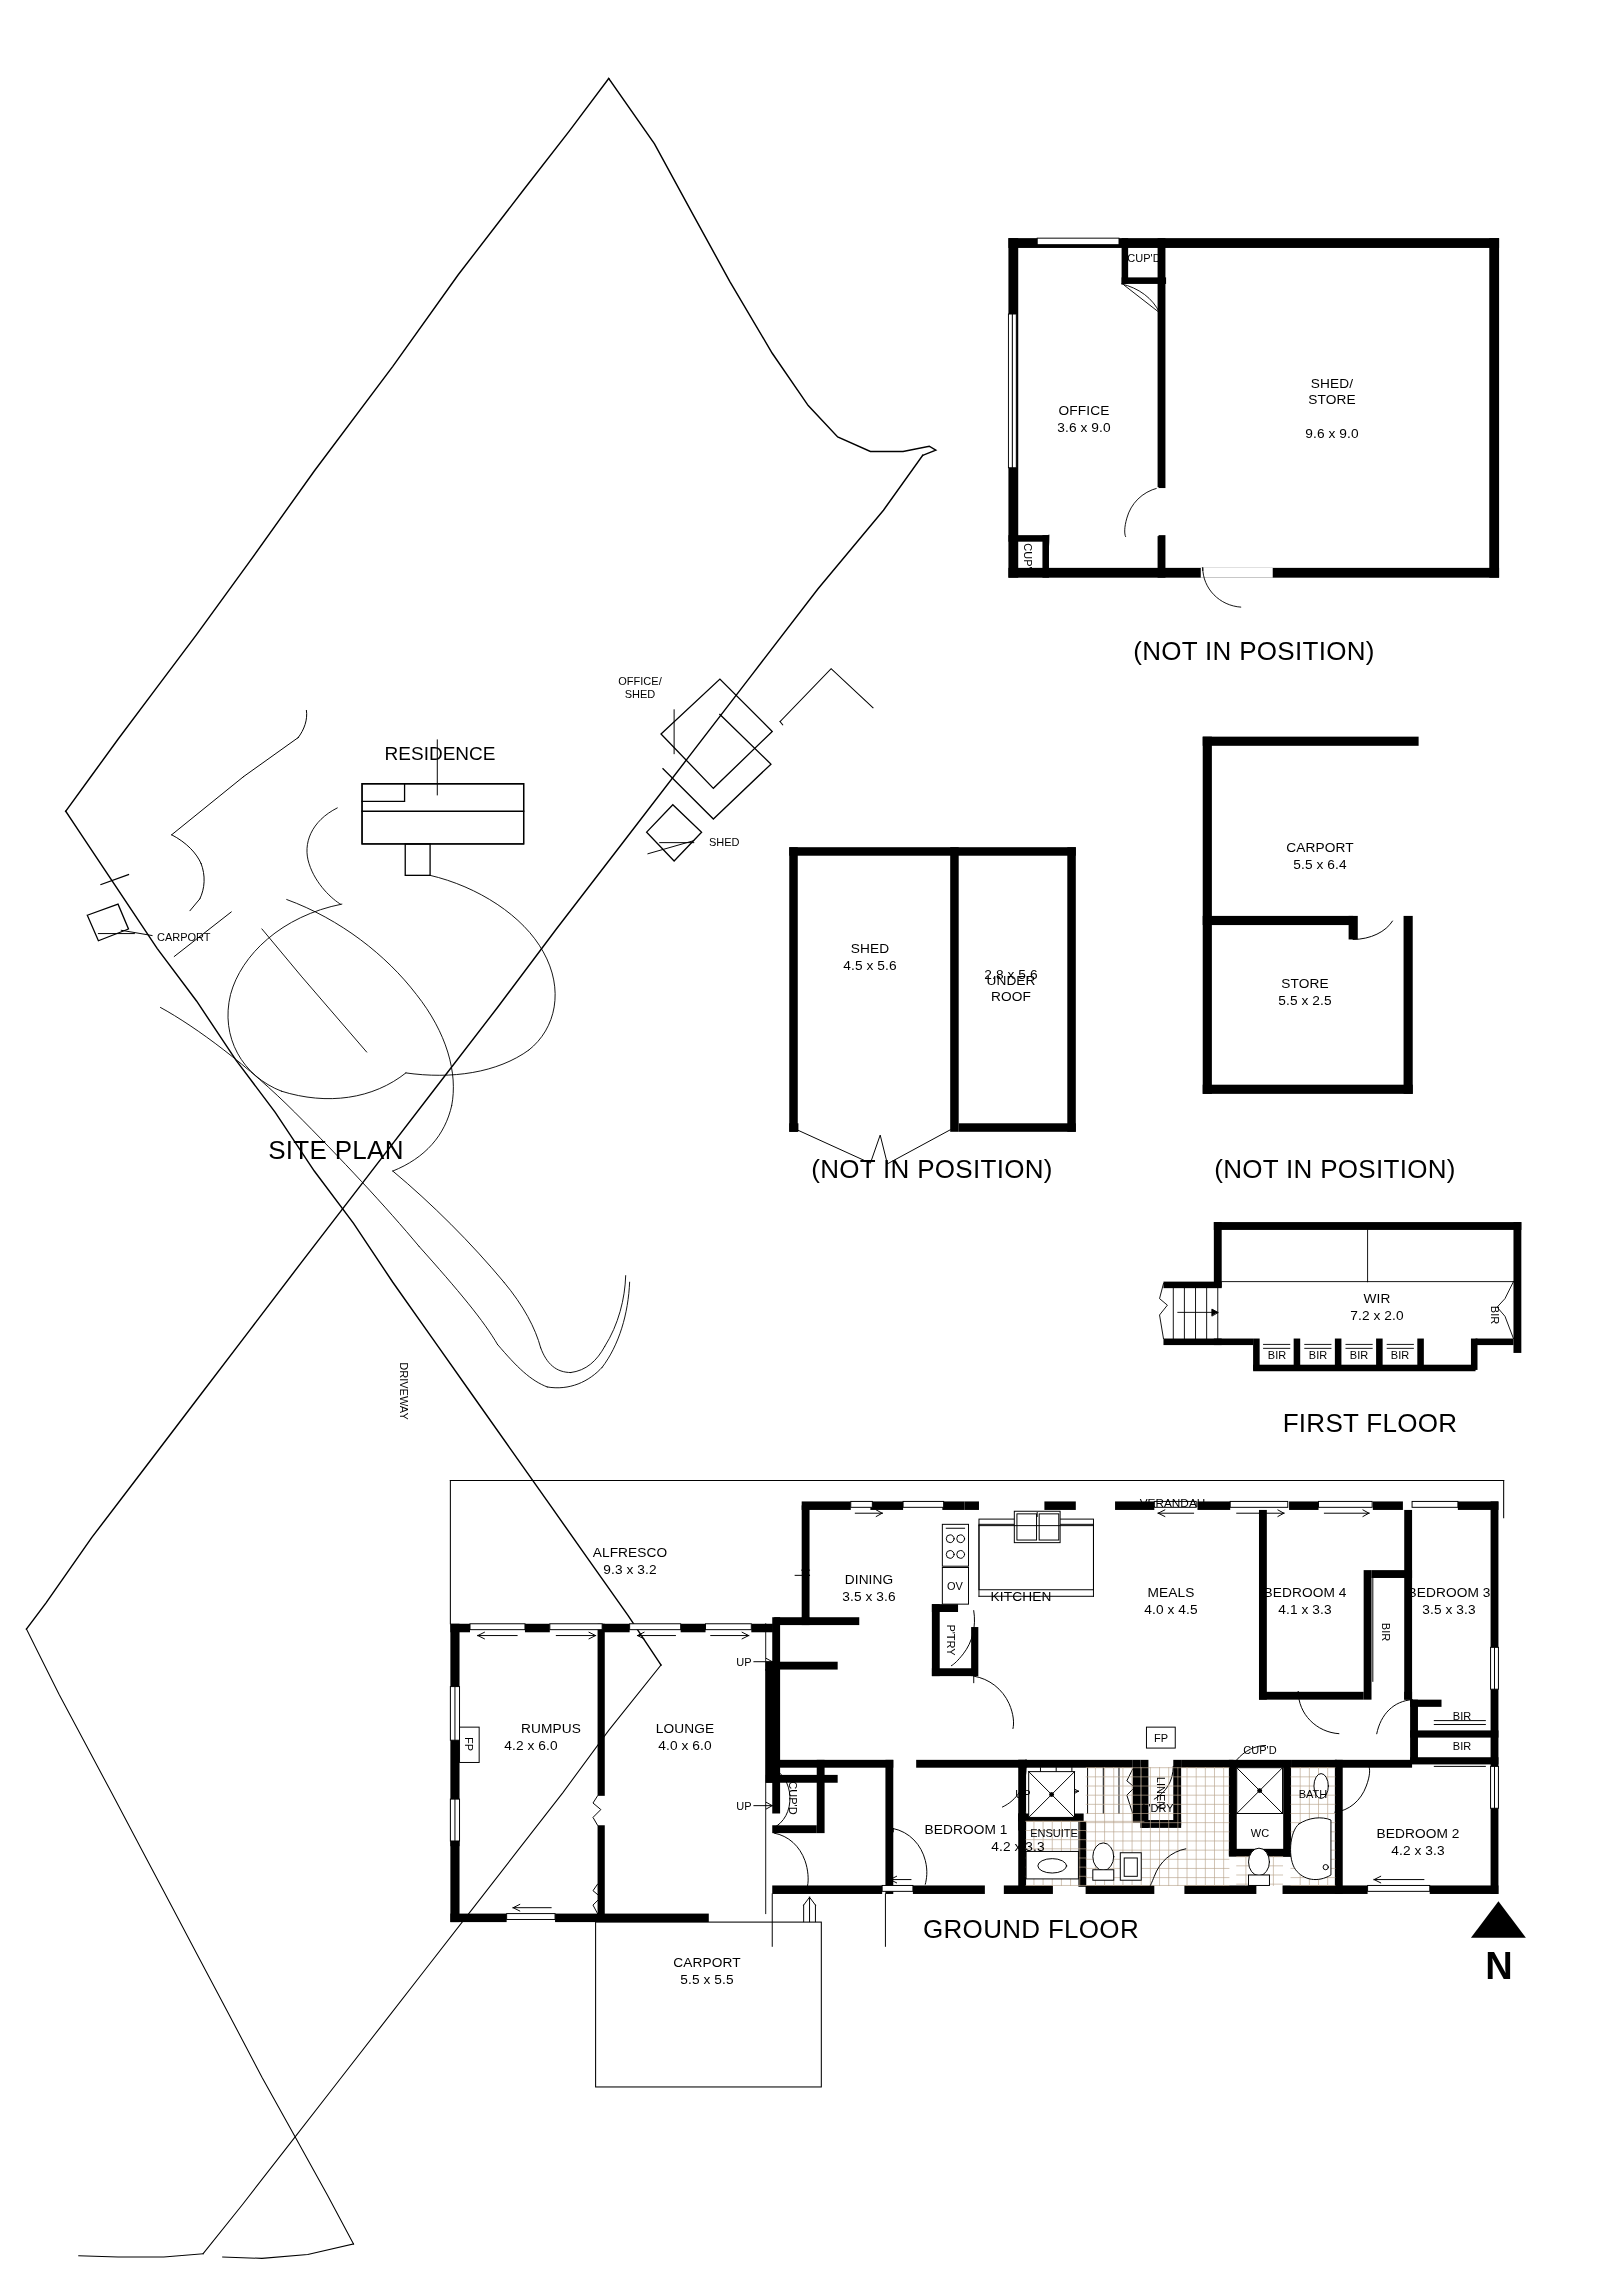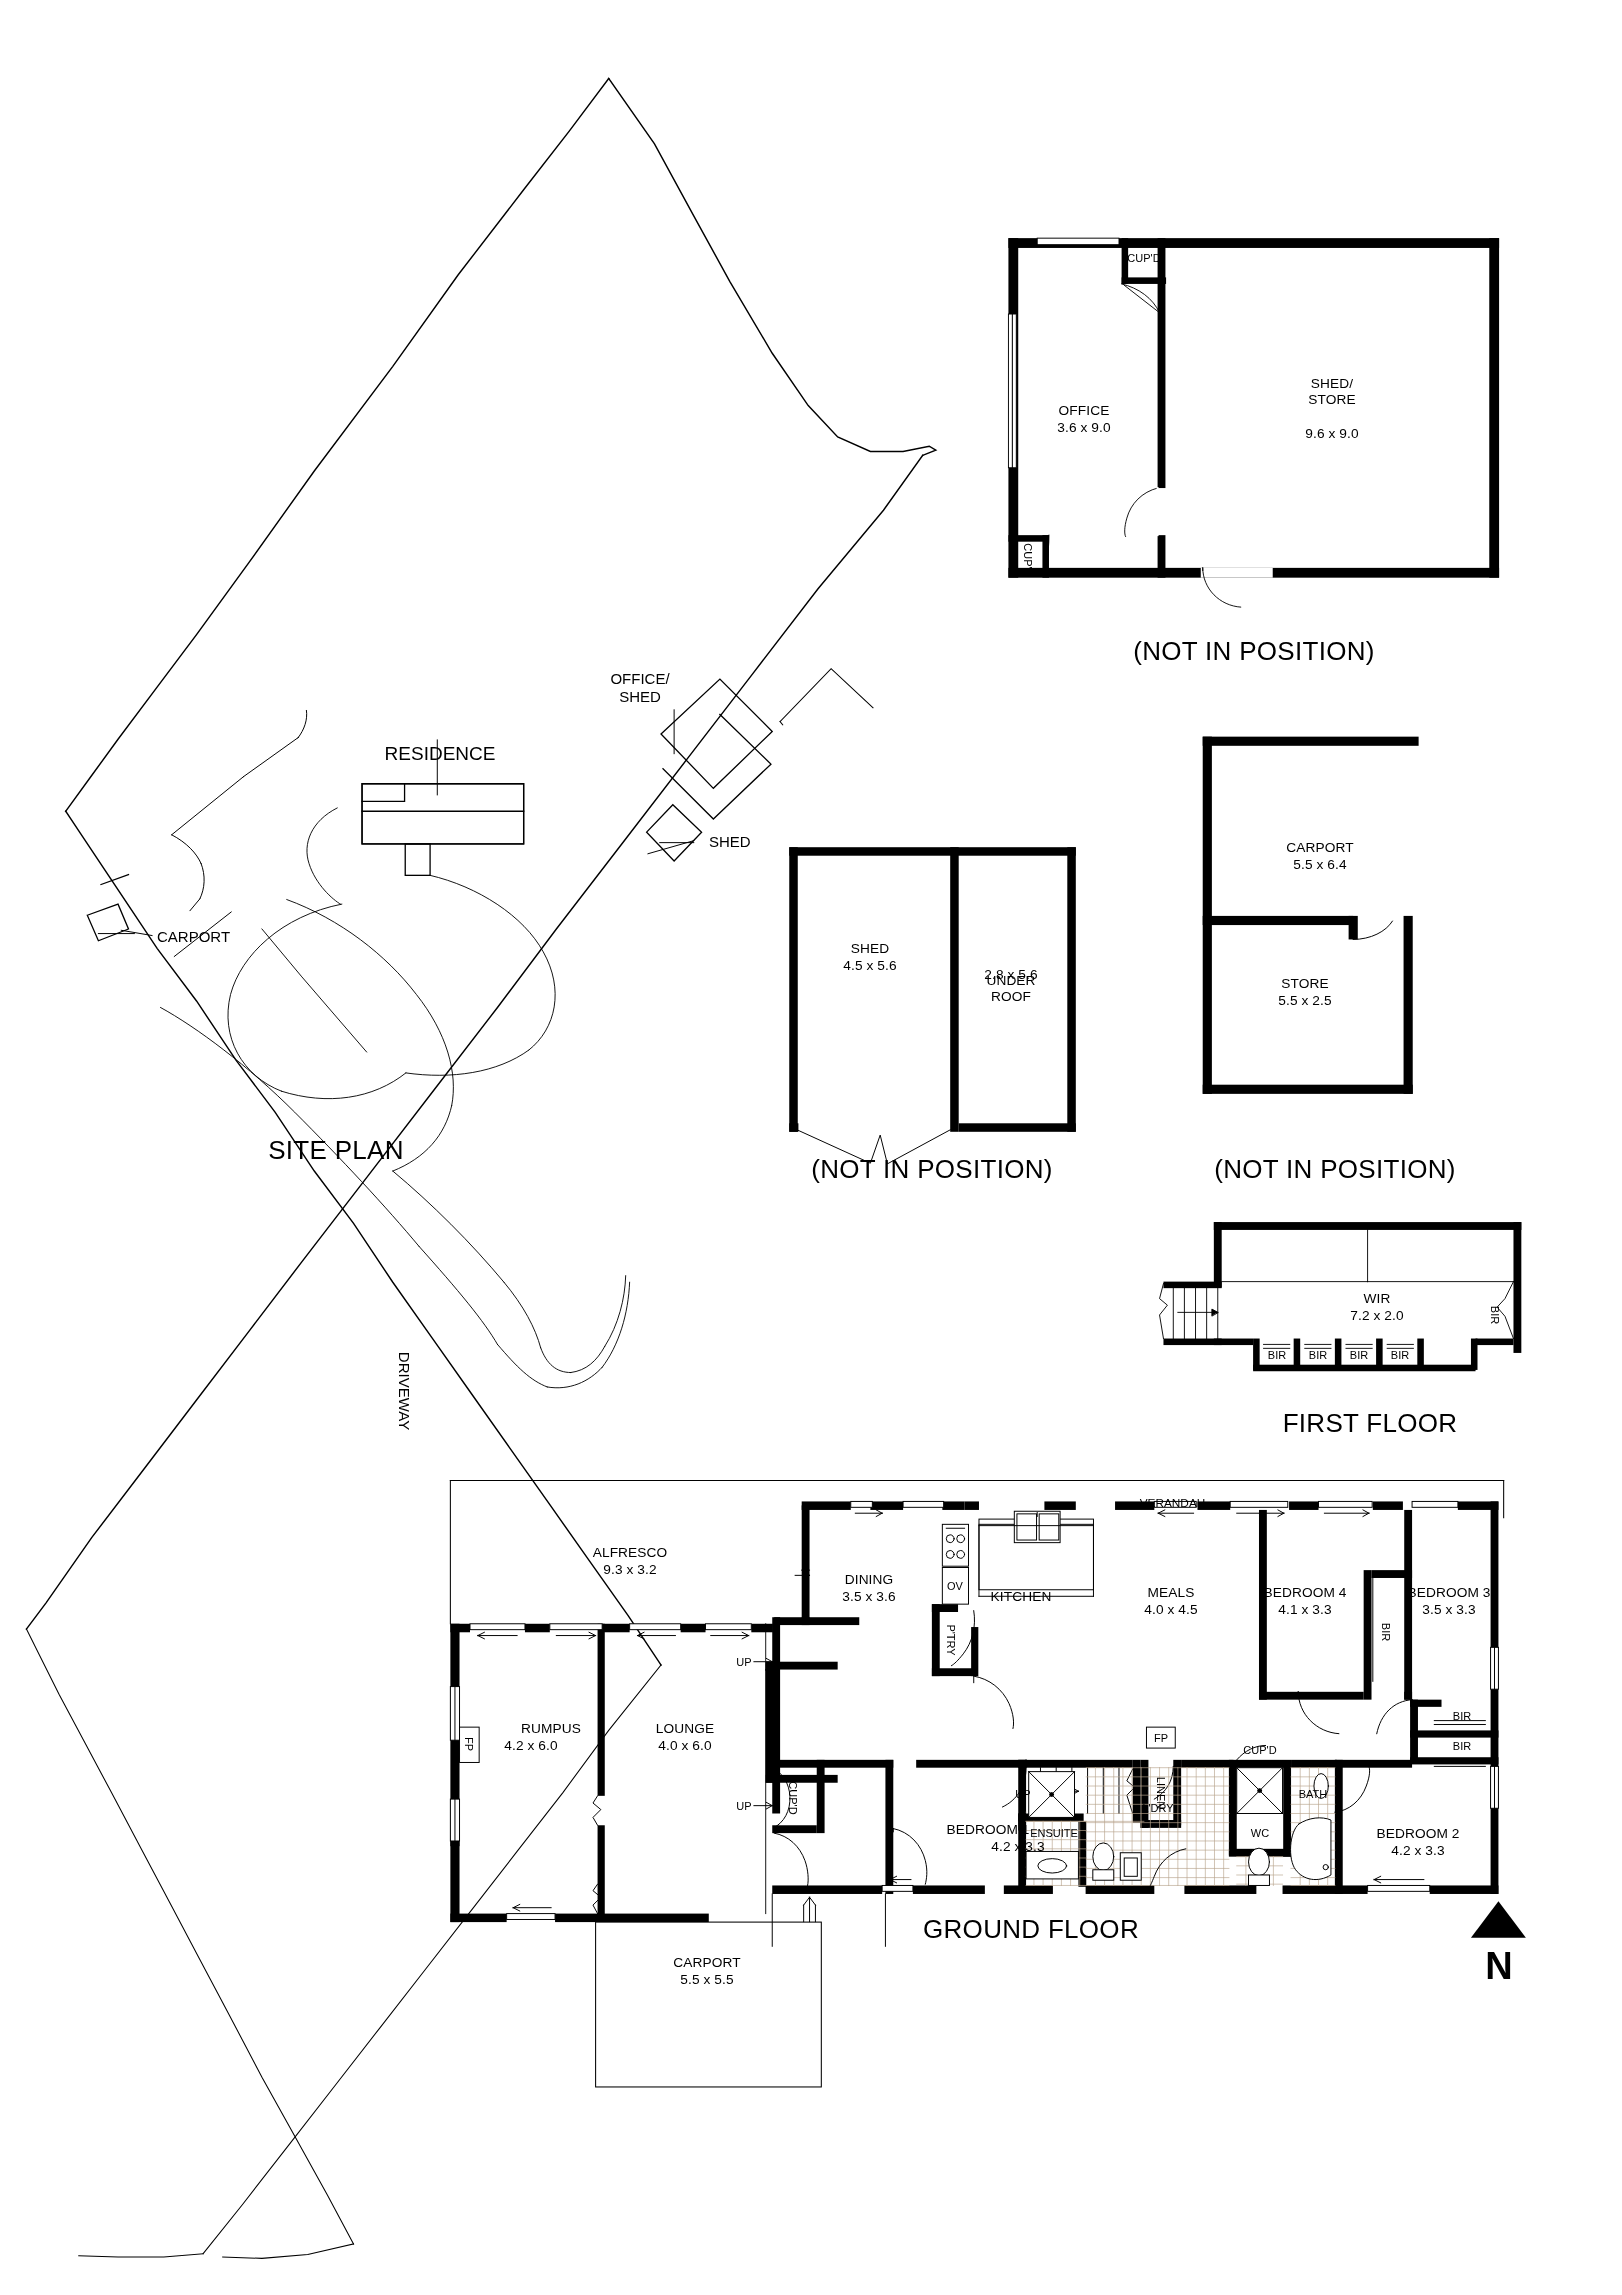--- a/index.html
+++ b/index.html
@@ -33,21 +33,21 @@
     white-space: pre;
     line-height: 1.18;
     text-align: center;
     font-family: "Liberation Sans", sans-serif;
     color: #000;
   }
   .lbl.c  { transform: translate(-50%, -50%); }
   .lbl.l  { transform: translate(0, -50%); }
   .room   { font-size: 13.7px; letter-spacing: 0.1px; }
   .room-sm{ font-size: 11.8px; padding-left: 45px; }
-  .tiny   { font-size: 15px; }
+  .tiny   { font-size: 11px; }
   .tiny2  { font-size: 11px; }
   .big    { font-size: 26px; letter-spacing: 0.3px; }
   .mid    { font-size: 19px; }
   .rot90  { writing-mode: vertical-rl; text-orientation: mixed; }
   .northN { font-size: 38px; font-weight: 700; }
 </style>
 </head>
 <body>
 
 <div class="sheet">
@@ -634,21 +634,21 @@
 <div class="lbl c room" style="left:685px; top:1746px;">4.0 x 6.0</div>
 
 <div class="lbl c room" style="left:869px; top:1580px;">DINING</div>
 <div class="lbl c room" style="left:869px; top:1597px;">3.5 x 3.6</div>
 
 <div class="lbl c room" style="left:1021px; top:1597px;">KITCHEN</div>
 
 <div class="lbl c room" style="left:1171px; top:1593px;">MEALS</div>
 <div class="lbl c room" style="left:1171px; top:1610px;">4.0 x 4.5</div>
 
-<div class="lbl c room" style="left:988px; top:1830px;">BEDROOM 1</div>
+<div class="lbl c room" style="left:966px; top:1830px;">BEDROOM 1</div>
 <div class="lbl c room" style="left:1018px; top:1847px;">4.2 x 3.3</div>
 
 <div class="lbl c room" style="left:1418px; top:1834px;">BEDROOM 2</div>
 <div class="lbl c room" style="left:1418px; top:1851px;">4.2 x 3.3</div>
 
 <div class="lbl c room" style="left:1449px; top:1593px;">BEDROOM 3</div>
 <div class="lbl c room" style="left:1449px; top:1610px;">3.5 x 3.3</div>
 
 <div class="lbl c room" style="left:1305px; top:1593px;">BEDROOM 4</div>
 <div class="lbl c room" style="left:1305px; top:1610px;">4.1 x 3.3</div>

